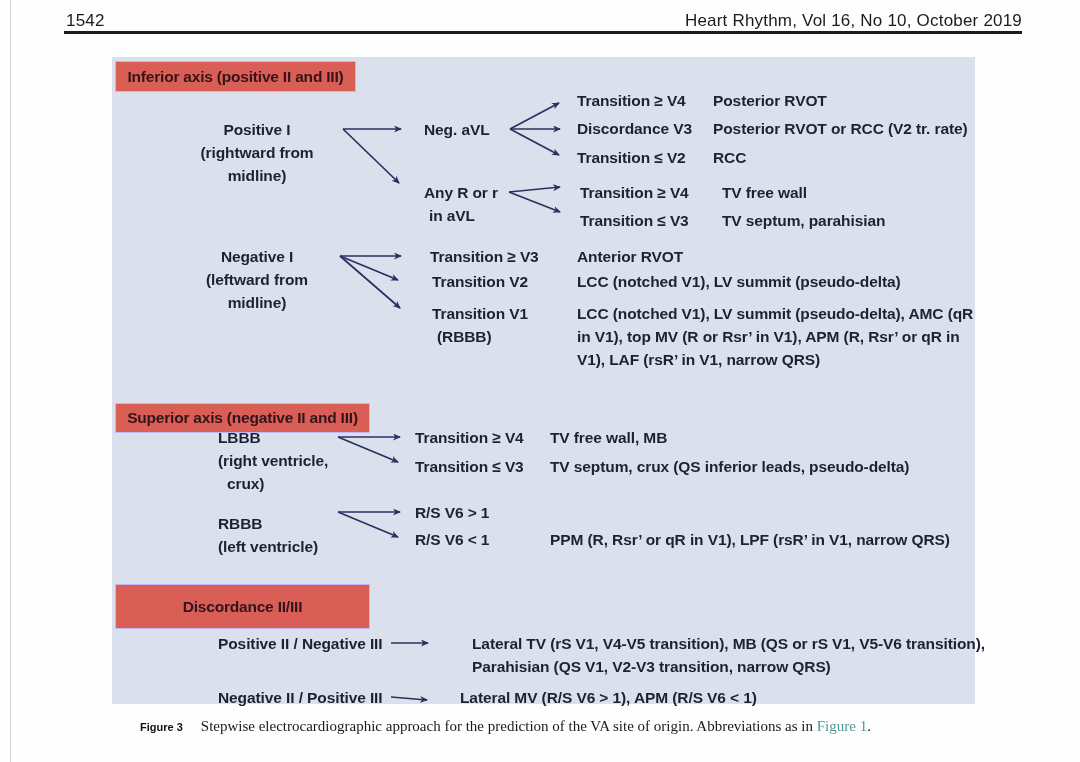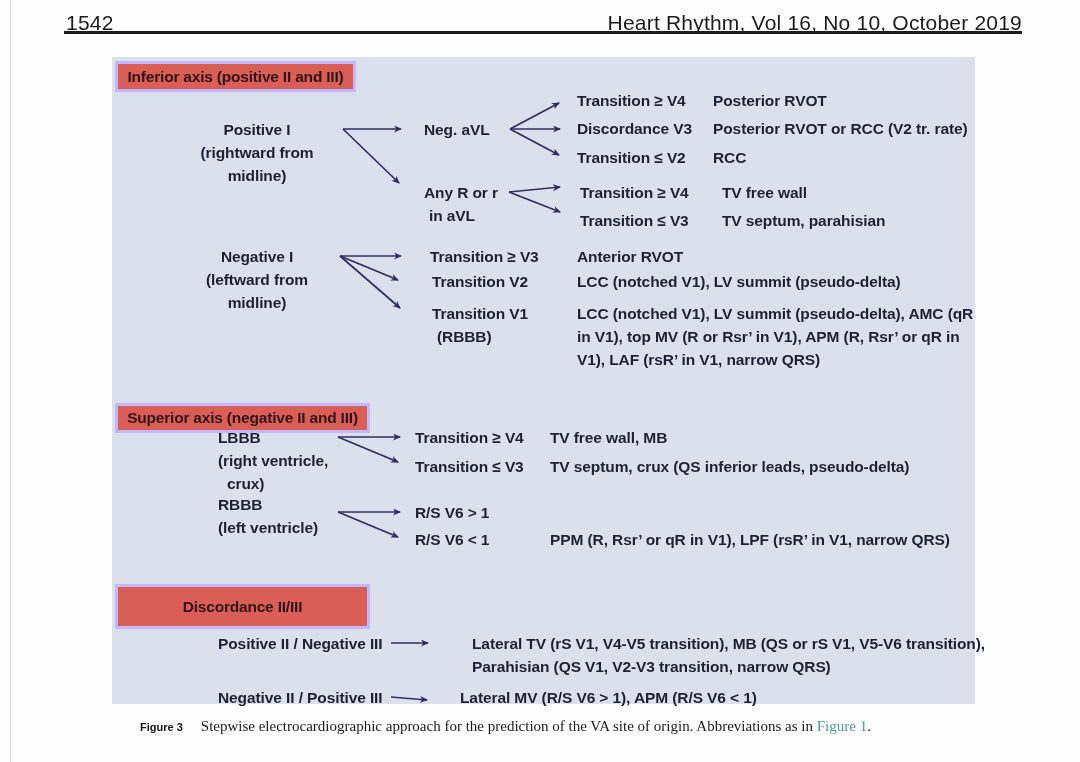--- a/index.html
+++ b/index.html
@@ -1,32 +1,32 @@
 <!DOCTYPE html>
 <html><head>
 <meta charset="utf-8">
 <style>
   html,body{margin:0;padding:0;background:#ffffff;}
   .page{
     position:relative;width:1080px;height:762px;background:#fefefe;overflow:hidden;
     font-family:"Liberation Sans","DejaVu Sans",sans-serif;
   }
   .edge{position:absolute;left:10px;top:0;width:1px;height:762px;background:#d6d6d6;}
-  .hdr{position:absolute;top:11px;font-size:21px;color:#1b1b1b;letter-spacing:.2px;}
+  .hdr{position:absolute;top:11px;font-size:17px;color:#1b1b1b;letter-spacing:.2px;}
   .hdr-rule{position:absolute;left:64px;top:31px;width:958px;height:3px;background:#1c1c1c;}
   .panel{position:absolute;left:112px;top:57px;width:863px;height:647px;background:#dbe1ec;}
   .arrows{position:absolute;left:0;top:0;width:1080px;height:762px;pointer-events:none;}
   .t{
     position:absolute;font-size:15.5px;font-weight:700;color:#1d2133;
     line-height:23px;letter-spacing:-0.1px;white-space:nowrap;
   }
   .ctr{text-align:center;}
   .rbox{
     position:absolute;display:flex;align-items:center;justify-content:center;
-    background:#d95e56;border:3px solid #c4b5fd;box-sizing:border-box;
+    background:#d95e56;border:1px solid #c4b5fd;box-sizing:border-box;
     font-size:15.5px;font-weight:700;color:#331418;letter-spacing:-0.2px;white-space:nowrap;
   }
   .indent1{padding-left:5px;}
   .indent2{padding-left:9px;}
   .caption{
     position:absolute;font-family:"Liberation Serif","DejaVu Serif",serif;
     font-size:15px;color:#1a1a1a;white-space:nowrap;
   }
   .cap-label{
     font-family:"Liberation Sans","DejaVu Sans",sans-serif;
@@ -126,21 +126,21 @@
     <div>LBBB</div>
     <div>(right ventricle,</div>
     <div class="indent2">crux)</div>
   </div>
 
   <div class="t" style="left:415px;top:426px;">Transition ≥ V4</div>
   <div class="t" style="left:550px;top:426px;">TV free wall, MB</div>
   <div class="t" style="left:415px;top:455px;">Transition ≤ V3</div>
   <div class="t" style="left:550px;top:455px;">TV septum, crux (QS inferior leads, pseudo-delta)</div>
 
-  <div class="t" style="left:218px;top:493px;">
+  <div class="t" style="left:218px;top:512px;">
     <div>RBBB</div>
     <div>(left ventricle)</div>
   </div>
 
   <div class="t" style="left:415px;top:501px;text-align:right;">R/S V6 &gt; 1</div>
   <div class="t" style="left:415px;top:528px;">R/S V6 &lt; 1</div>
   <div class="t" style="left:550px;top:528px;">PPM (R, Rsr’ or qR in V1), LPF (rsR’ in V1, narrow QRS)</div>
 
   <div class="rbox" style="left:115px;top:584px;width:255px;height:45px;text-align:right;">Discordance II/III</div>
 

